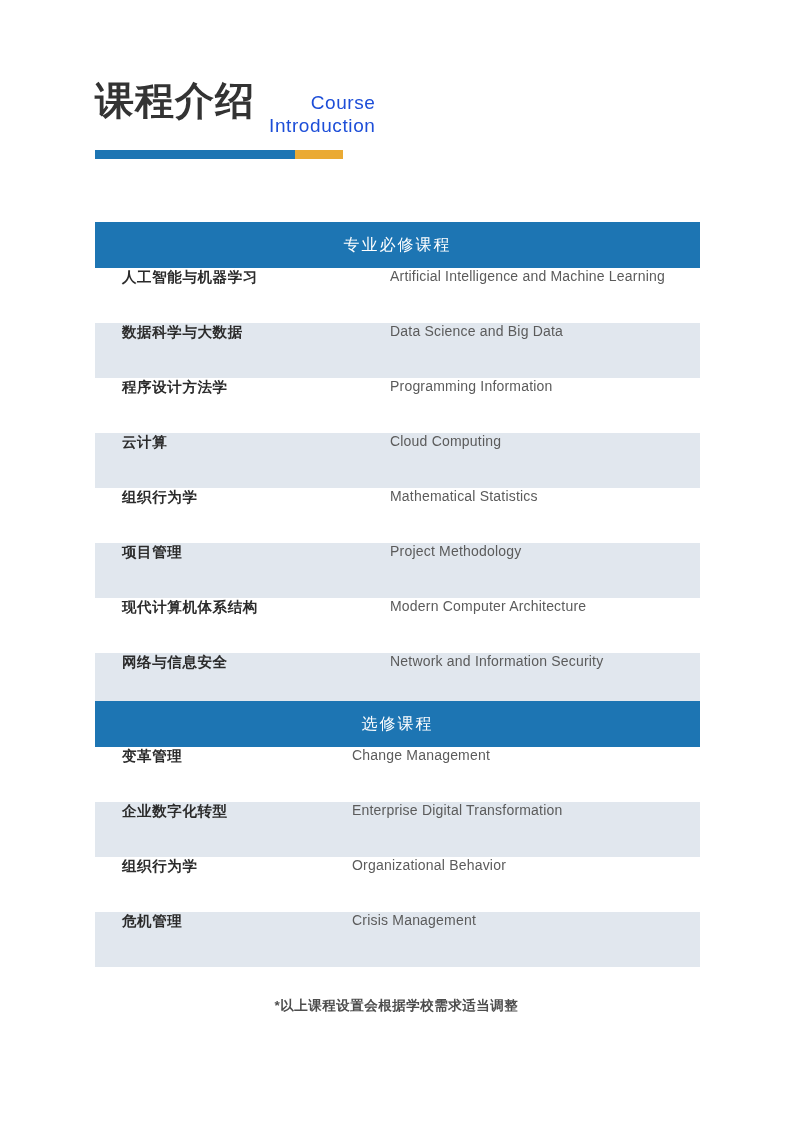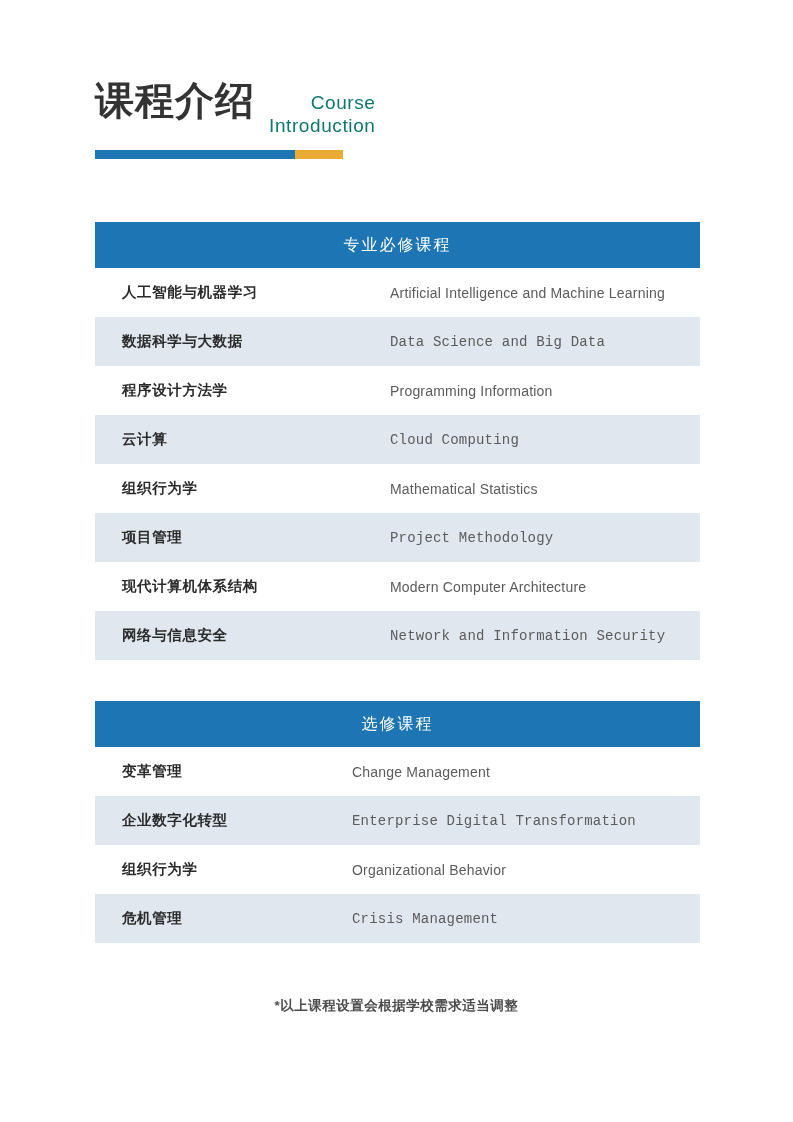--- a/index.html
+++ b/index.html
@@ -39,21 +39,21 @@
     color: #333333;
     letter-spacing: 1px;
     line-height: 46px;
     white-space: nowrap;
   }
   .title-en {
     margin-left: 14px;
     margin-top: 13px;
     font-size: 19px;
     font-weight: normal;
-    color: #0f766e;
+    color: #1d4ed8;
     line-height: 23px;
     letter-spacing: 0.6px;
     white-space: nowrap;
   }
   .accent-bar {
     position: absolute;
     left: 0px;
     top: 72px;
     display: flex;
     height: 9px;
@@ -85,29 +85,28 @@
     color: #ffffff;
     font-size: 16px;
     font-weight: normal;
     letter-spacing: 2px;
     display: flex;
     align-items: center;
     justify-content: center;
   }
 
   .course-row {
-    height: 49px;
-    display: flex;
-    align-items: center;
+    height: 55px;
+    display: flex;
+    align-items: flex-start;
     background: #ffffff;
     gap: 28px;
   }
   .course-row.alt {
     background: #e1e7ee;
-    font-family: Liberation Mono, monospace;
   }
   .course-cn {
     font-size: 14.5px;
     font-weight: bold;
     color: #2b2b2b;
     letter-spacing: 0.6px;
     padding-left: 27px;
     white-space: nowrap;
   }
   .course-en {

